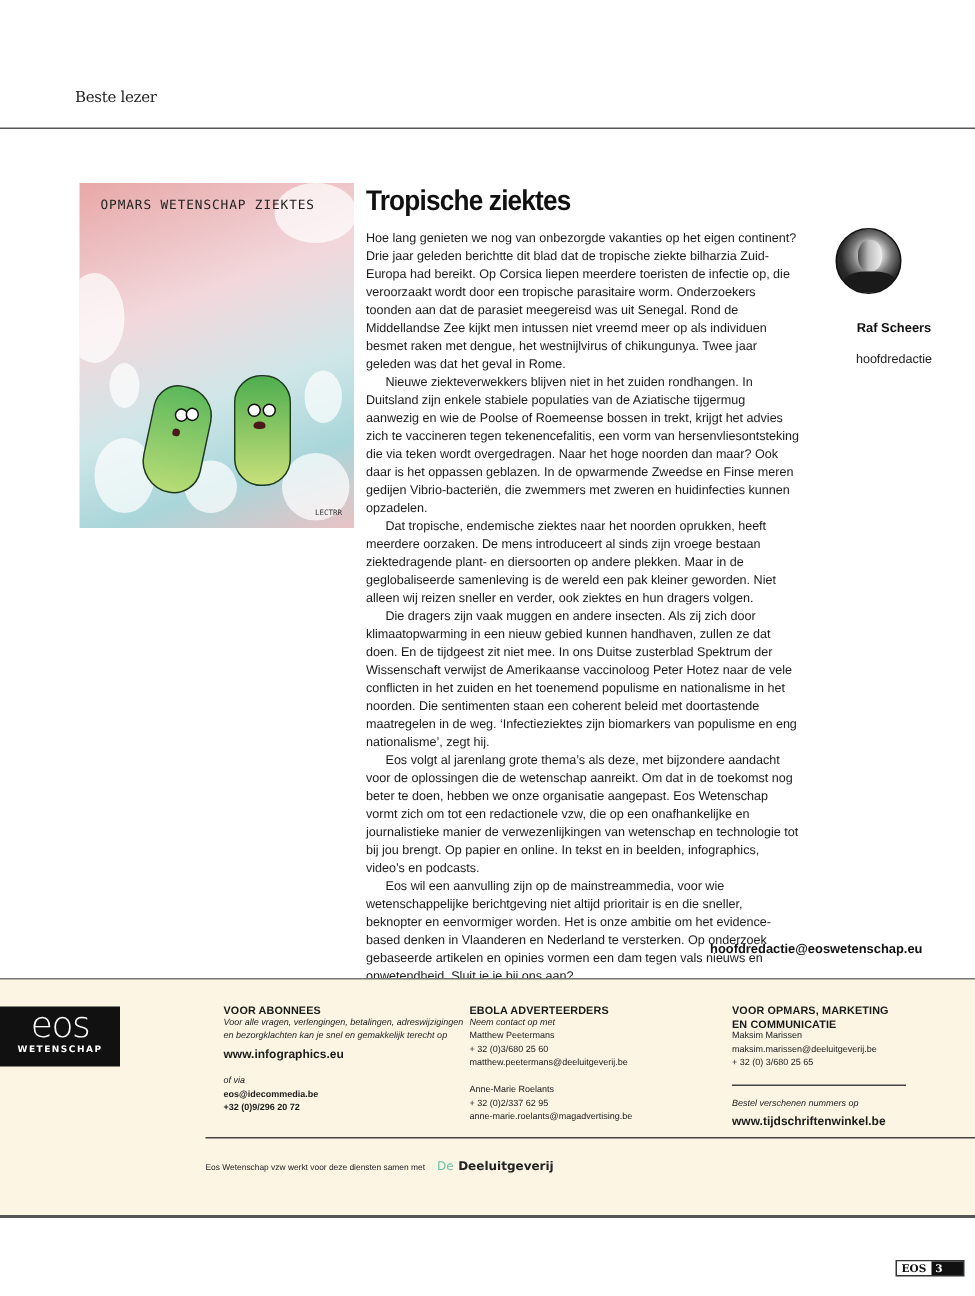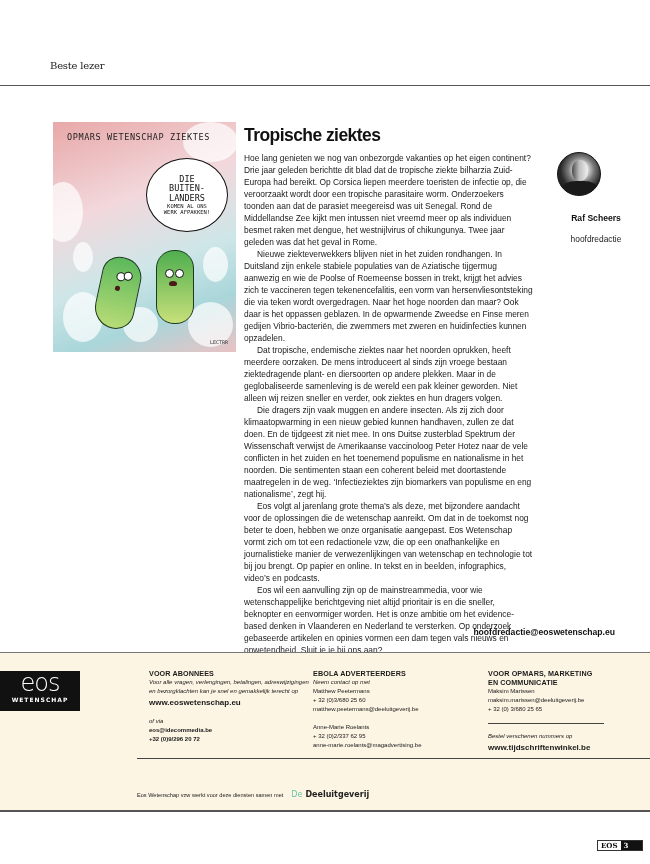--- a/index.html
+++ b/index.html
@@ -117,21 +117,21 @@
     .fcol .gap { height: 9px; }
     .col1 { left: 149px; width: 160px; }
     .col2 { left: 313px; width: 140px; }
     .col3 { left: 488px; width: 150px; }
     .col3 .rule { width: 116px; height: 1px; background: #444; margin: 9px 0 8px; }
     .footer-rule { position: absolute; left: 137px; top: 105px; width: 513px; height: 1px; background: #444; }
     .partner-line {
       position: absolute; left: 137px; top: 120px; font-family: "Liberation Sans", sans-serif;
       font-size: 5.6px; color: #222; display: flex; align-items: baseline; gap: 8px;
     }
-    .partner-logo { font-family: "DejaVu Sans", sans-serif; font-size: 8px; margin-top: 17px; }
+    .partner-logo { font-family: "DejaVu Sans", sans-serif; font-size: 8px; }
     .partner-logo .de { color: #6cc4a8; margin-right: 3px; }
     .partner-logo .name { font-weight: bold; color: #222; }
 
     
     .page-tag {
       position: absolute; left: 597px; top: 840px; height: 9px; display: flex; align-items: stretch;
       border: 1px solid #333; font-family: "DejaVu Serif", serif; font-size: 7px; font-weight: bold;
     }
     .page-tag .mag { background: #fff; color: #111; padding: 0 3px; line-height: 9px; }
     .page-tag .num { background: #111; color: #fff; padding: 0 14px 0 3px; line-height: 9px; }
@@ -146,29 +146,20 @@
   <div class="blob" style="left:-10px;top:60px;width:40px;height:60px;"></div>
   <div class="blob" style="left:130px;top:0px;width:55px;height:40px;"></div>
   <div class="blob" style="left:10px;top:170px;width:40px;height:50px;"></div>
   <div class="blob" style="left:70px;top:185px;width:35px;height:35px;"></div>
   <div class="blob" style="left:135px;top:180px;width:45px;height:45px;"></div>
   <div class="blob" style="left:150px;top:125px;width:25px;height:35px;"></div>
   <div class="blob" style="left:20px;top:120px;width:20px;height:30px;"></div>
 
   <div class="caption">OPMARS WETENSCHAP ZIEKTES</div>
 
-  <div class="bubble b2">
-    <div>
-      <span>DIE
-BUITEN-
-LANDERS</span>
-      <span class="small">KOMEN AL ONS
-WERK AFPAKKEN!</span>
-    </div>
-  </div>
 
   <div class="germ1">
     <div class="eye" style="left:14px;top:14px;"></div>
     <div class="eye" style="left:21px;top:12px;"></div>
     <div class="mouth" style="left:15px;top:28px;width:5px;"></div>
   </div>
   <div class="germ2">
     <div class="eye" style="left:8px;top:18px;"></div>
     <div class="eye" style="left:18px;top:18px;"></div>
     <div class="mouth" style="left:12px;top:30px;"></div>
@@ -199,21 +190,21 @@
 
 <div class="footer-band">
   <div class="logo">
     <div class="eos">eos</div>
     <div class="wet">WETENSCHAP</div>
   </div>
 
   <div class="fcol col1">
     <div class="h">VOOR ABONNEES</div>
     <div class="i">Voor alle vragen, verlengingen, betalingen, adreswijzigingen en bezorgklachten kan je snel en gemakkelijk terecht op</div>
-    <div class="url">www.eoswetenschap.eu</div>
+    <div class="url">www.infographics.eu</div>
     <div class="gap"></div>
     <div class="i">of via</div>
     <div class="tb">eos@idecommedia.be</div>
     <div class="tb">+32 (0)9/296 20 72</div>
   </div>
 
   <div class="fcol col2">
     <div class="h">EBOLA ADVERTEERDERS</div>
     <div class="i">Neem contact op met</div>
     <div class="t">Matthew Peetermans</div>

